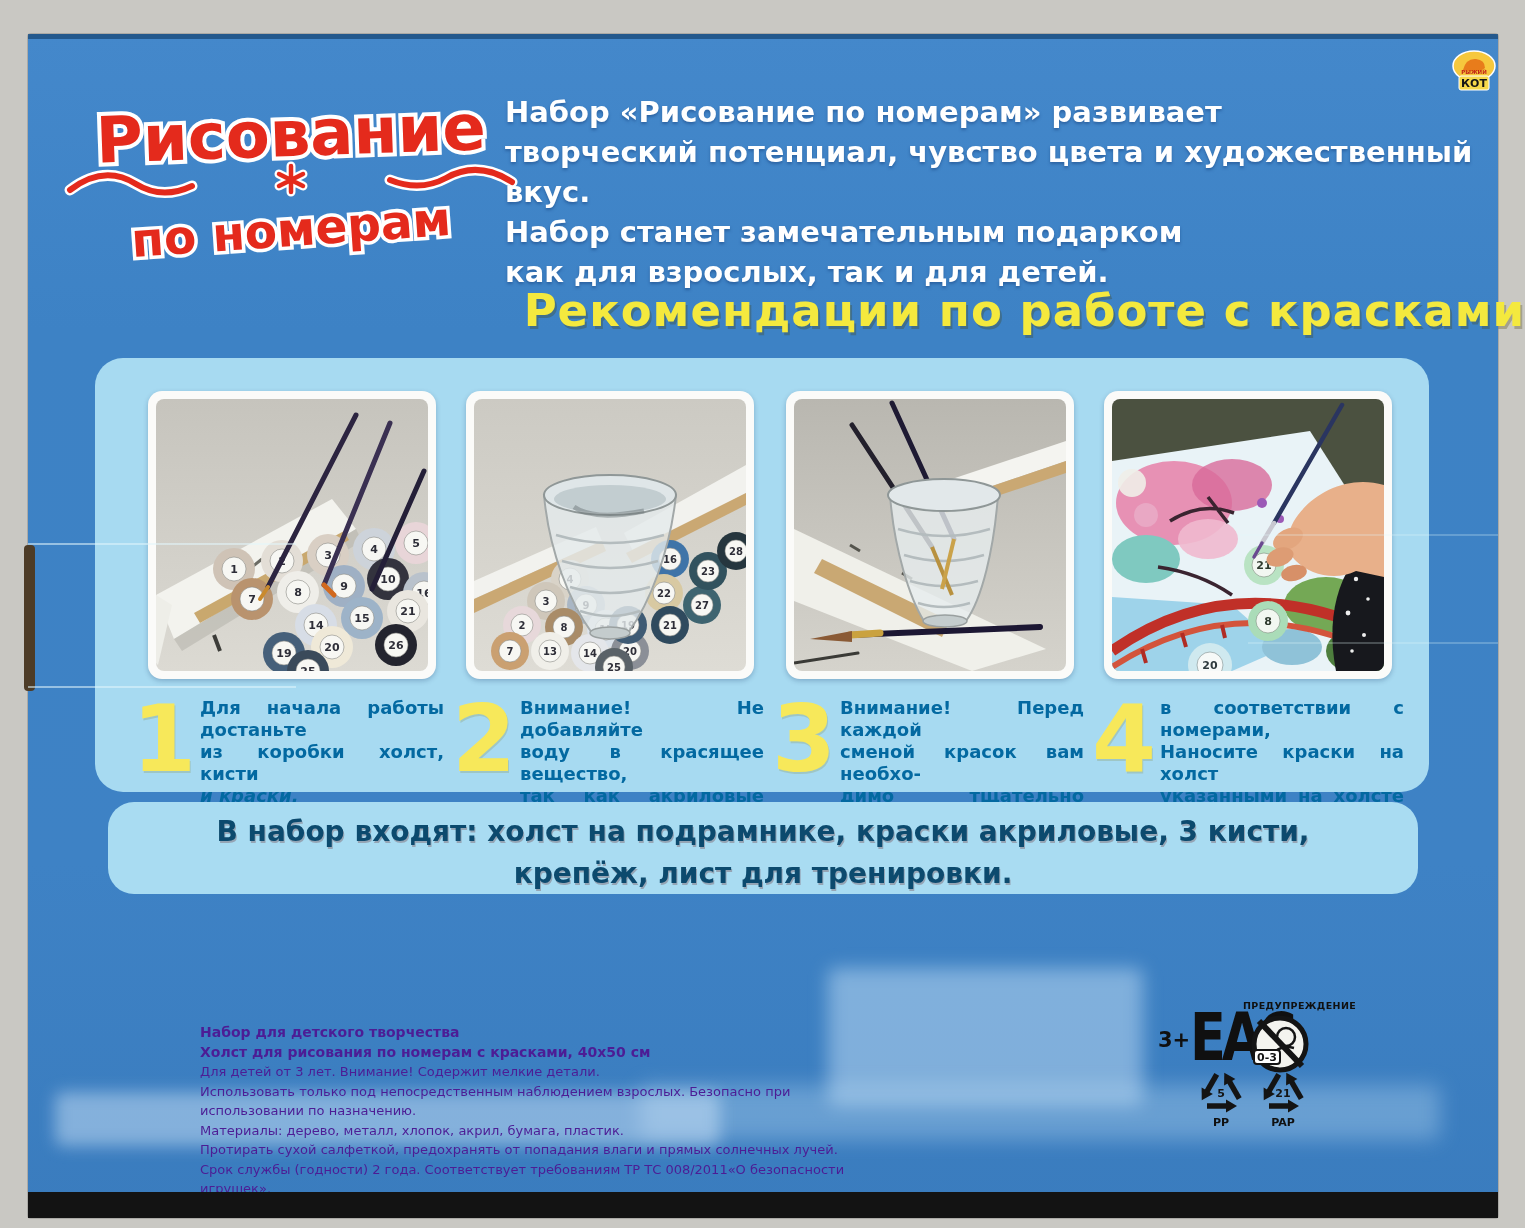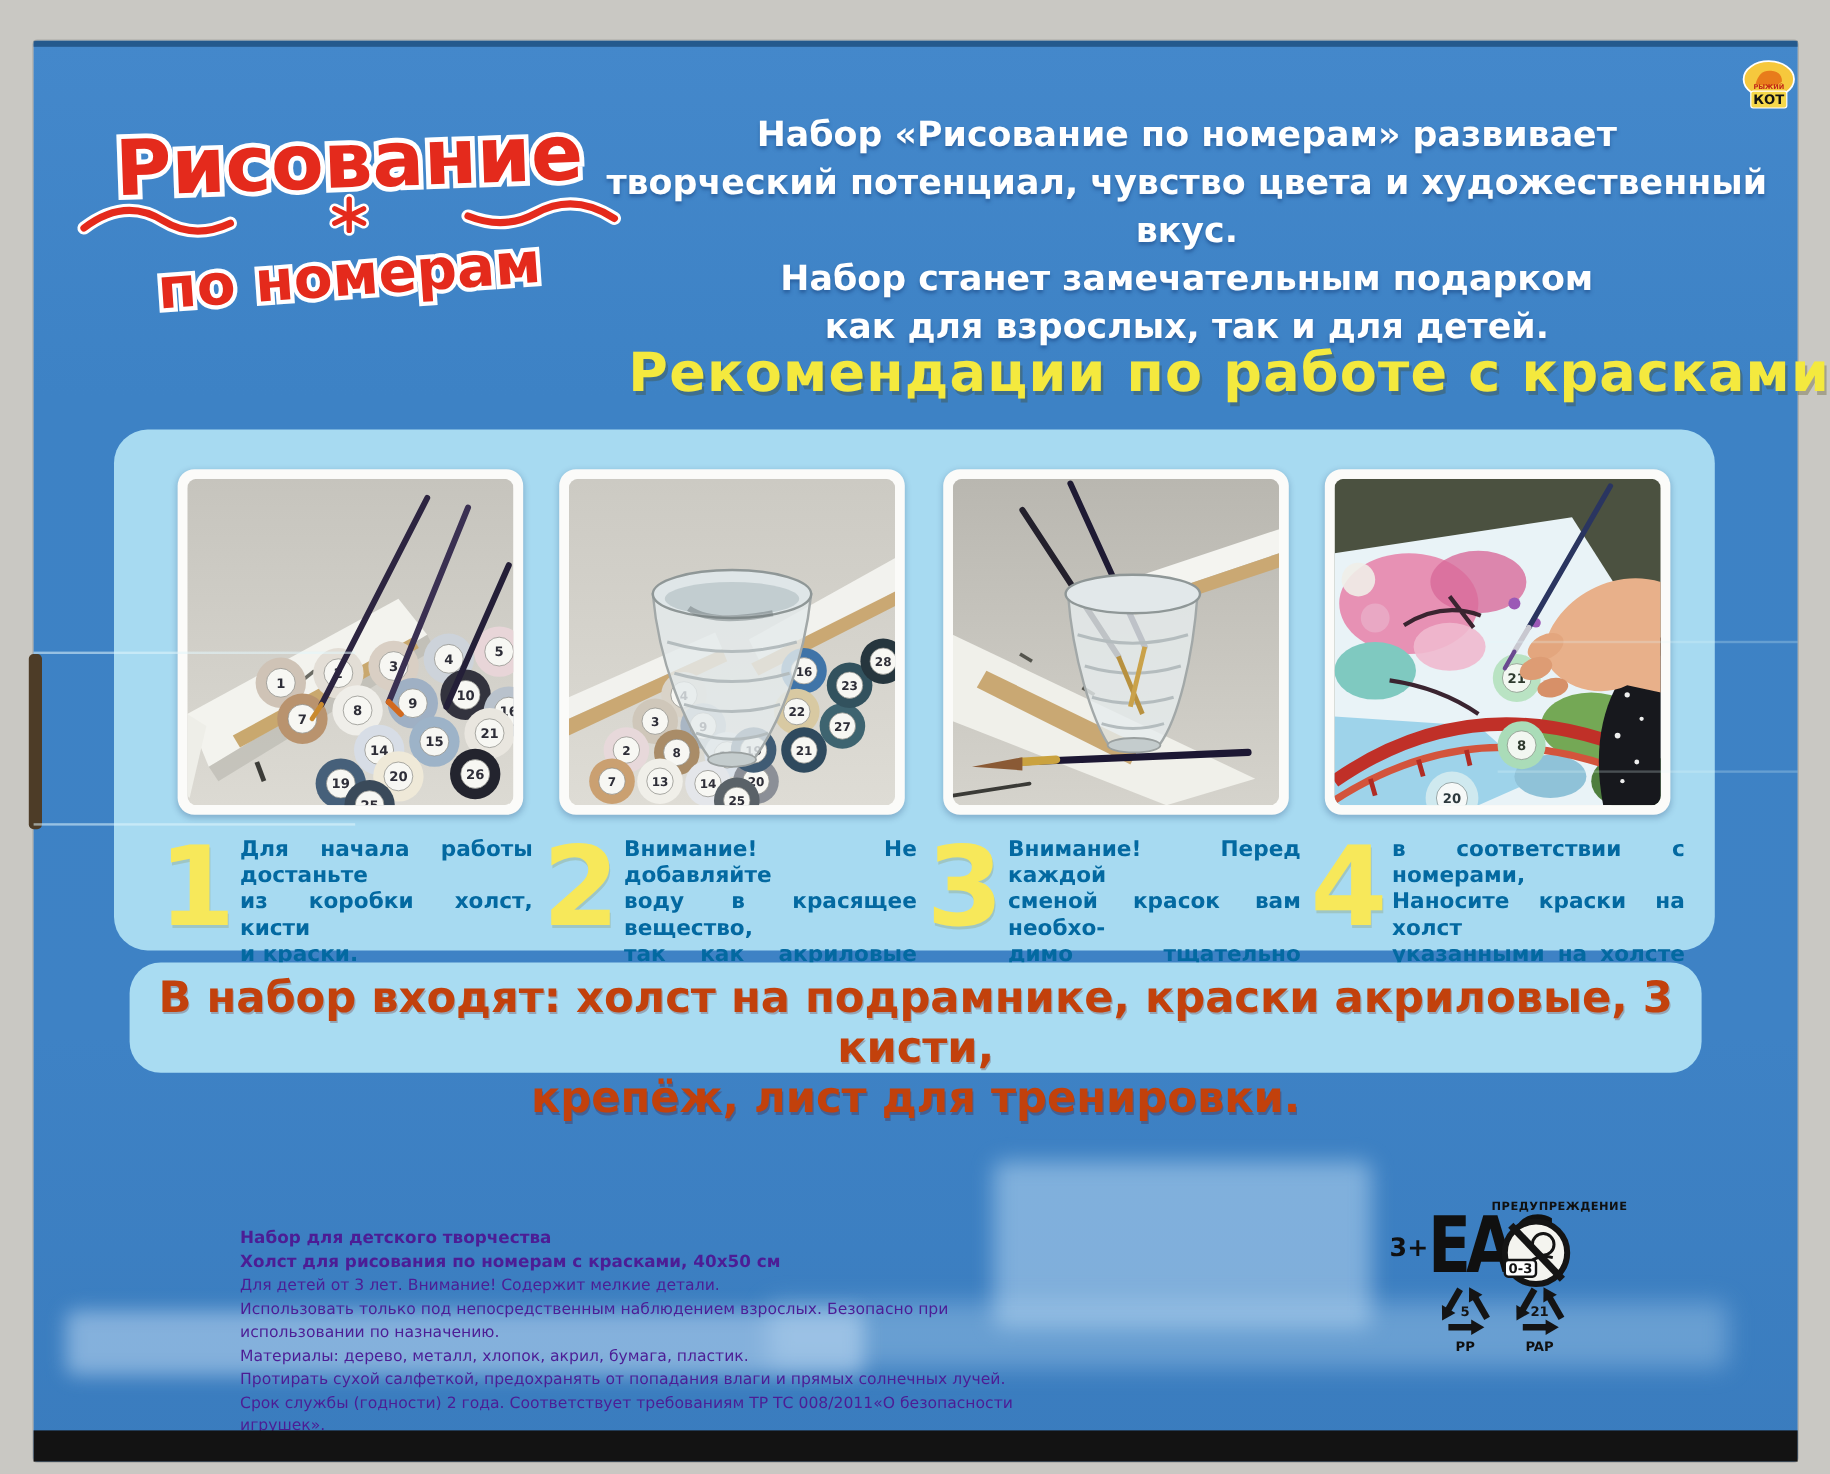--- a/index.html
+++ b/index.html
@@ -11,40 +11,40 @@
   .box{position:absolute;left:28px;top:34px;width:1470px;height:1184px;
        background:linear-gradient(180deg,#4488cb 0%,#3d82c5 25%,#3e82c5 70%,#3a7cbe 100%);
        border-radius:3px;box-shadow:0 0 0 1px rgba(0,0,0,.15);}
   .box-topline{position:absolute;left:28px;top:34px;width:1470px;height:5px;background:#1d4d7d;opacity:.8;}
   .box-bottomstrip{position:absolute;left:28px;top:1192px;width:1470px;height:26px;background:#131313;}
   .flap-sliver{position:absolute;left:24px;top:545px;width:11px;height:146px;background:#4d3c27;border-radius:4px;}
   .seam{position:absolute;height:2px;background:rgba(225,245,252,.55);}
   
   .brand-logo{left:52px;top:78px;width:478px;height:198px;}
   
-  .intro{left:505px;top:92px;width:968px;text-align:center;color:#ffffff;font-weight:bold;
+  .intro{left:505px;top:92px;width:968px;color:#ffffff;font-weight:bold;
          font-size:29px;line-height:40px;text-shadow:0 2px 3px rgba(25,70,130,.55);}
   
   .section-title{left:0;top:284px;width:1525px;text-align:right;font-size:45px;font-weight:bold;
         color:#f4e93e;letter-spacing:1px;text-shadow:2px 3px 0 rgba(70,60,0,.28);}
   
   .steps-panel{left:95px;top:358px;width:1334px;height:434px;background:#a7daf1;border-radius:28px;}
   .photo{top:391px;width:288px;height:288px;background:#fbfbf9;border-radius:14px;padding:8px;
          box-shadow:0 2px 5px rgba(10,40,90,.25);}
   .photo-clip{width:272px;height:272px;border-radius:8px;overflow:hidden;}
   .step{top:697px;width:312px;display:flex;align-items:flex-start;}
   .step-num{width:64px;font-size:92px;line-height:86px;font-weight:bold;color:#f7e85a;
             text-shadow:1px 2px 0 rgba(120,110,0,.18);flex:none;}
   .step-text{margin-left:4px;width:246px;color:#0369a1;font-weight:bold;font-size:18px;line-height:22px;}
   .step-line{text-align:justify;text-align-last:justify;}
-  .step-line.last{text-align-last:left;}
+  .step-line.last{text-align-last:left;font-style:italic;}
   
   .includes-band{left:108px;top:802px;width:1310px;height:92px;background:#a9dcf2;border-radius:26px;
         text-align:center;padding-top:9px;}
-  .includes-line{font-size:36px;line-height:42px;font-weight:bold;color:#c2410c;
+  .includes-line{font-size:28px;line-height:42px;font-weight:bold;color:#0c4a6e;
         text-shadow:1px 2px 0 rgba(90,0,0,.25);}
   
   .fine-print{left:200px;top:975px;width:680px;color:#4c1d95;font-size:13px;line-height:19.5px;margin-top:48px;}
   .fine-print .fp-line:nth-child(-n+2){font-weight:bold;font-size:14px;}
   
   .blur-a{left:828px;top:968px;width:315px;height:138px;background:rgba(196,224,246,.5);filter:blur(9px);border-radius:8px;}
   .blur-b{left:55px;top:1092px;width:665px;height:54px;background:rgba(205,228,248,.5);filter:blur(8px);border-radius:8px;}
   .blur-c{left:640px;top:1085px;width:800px;height:55px;background:rgba(190,220,244,.35);filter:blur(10px);border-radius:8px;}
   
   .age-mark{left:1158px;top:1028px;font-size:21px;font-weight:bold;color:#101010;}

